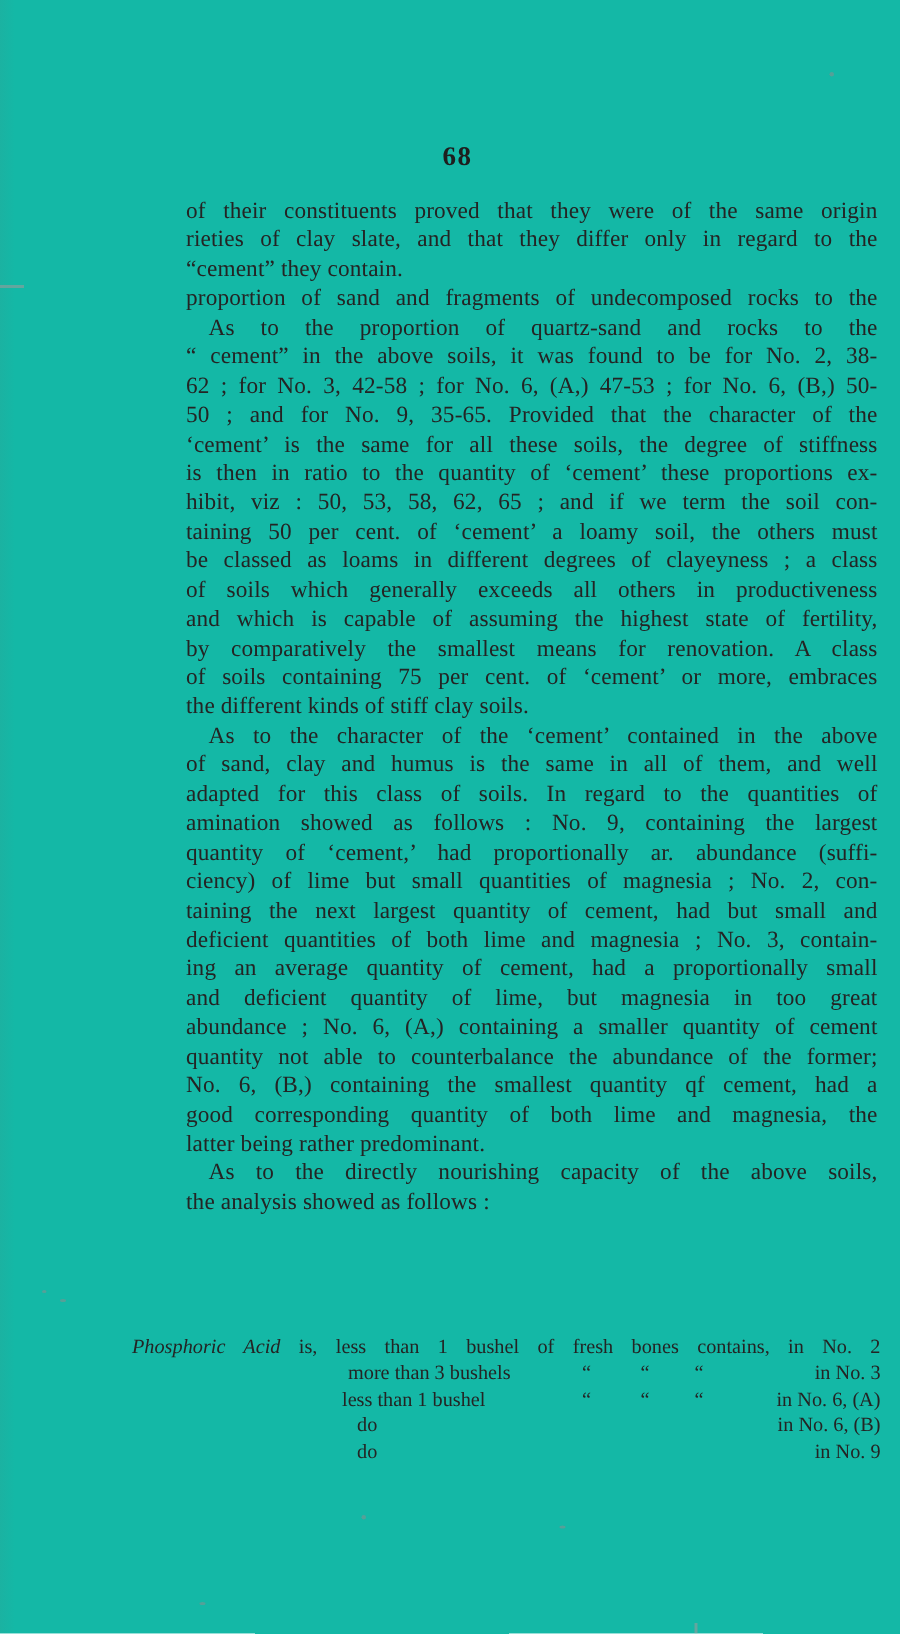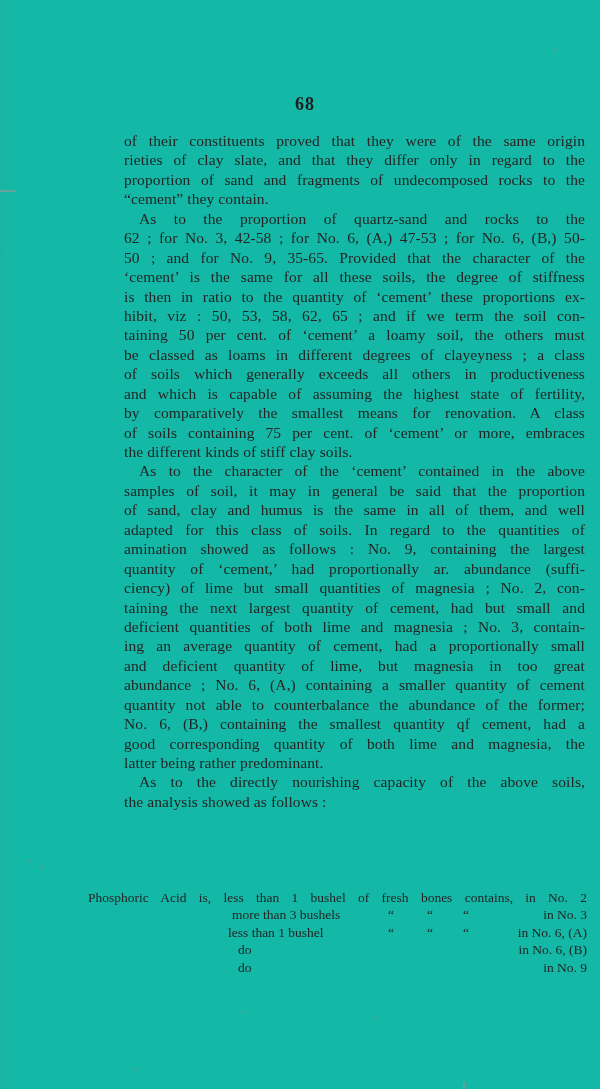--- a/index.html
+++ b/index.html
@@ -25,59 +25,59 @@
     letter-spacing:0.1px;white-space:normal;margin-left:36px;
   }
   .line.last{text-align-last:left;}
   .line.indent{text-indent:15px;}
   .analysis-table{
     position:absolute;left:88px;top:889px;width:499px;
     font-size:13.5px;line-height:17.4px;color:#242424;
   }
   .trow1{text-align:justify;text-align-last:justify;height:17.4px;}
   .trow{position:relative;height:17.4px;}
-  .ital{}
+  .ital{font-style:italic;}
   .amount{position:absolute;top:0;white-space:nowrap;}
   .ditto{position:absolute;top:0;}
   .loc{position:absolute;top:0;right:0;white-space:nowrap;}
   .speck{position:absolute;background:#8d8d8d;border-radius:50%;opacity:0.55;}
   .margin-dash{position:absolute;background:#9a9a9a;opacity:0.6;}
 </style>
 </head>
 <body>
 
 <div class="page">
 
   <div class="page-number">68</div>
 
   <div class="body-text">
       <div class="para">
         <div class="line">of their constituents proved that they were of the same origin</div>
         <div class="line">rieties of clay slate, and that they differ only in regard to the</div>
+        <div class="line last">“cement” they contain.</div>
         <div class="line">proportion of sand and fragments of undecomposed rocks to the</div>
-        <div class="line last">“cement” they contain.</div>
       </div>
       <div class="para">
         <div class="line indent">As to the proportion of quartz-sand and rocks to the</div>
+        <div class="line">“ cement” in the above soils, it was found to be for No. 2, 38-</div>
         <div class="line">62 ; for No. 3, 42-58 ; for No. 6, (A,) 47-53 ; for No. 6, (B,) 50-</div>
         <div class="line">50 ; and for No. 9, 35-65.  Provided that the character of the</div>
         <div class="line">‘cement’ is the same for all these soils, the degree of stiffness</div>
         <div class="line">is then in ratio to the quantity of ‘cement’ these proportions ex-</div>
         <div class="line">hibit, viz :  50, 53, 58, 62, 65 ; and if we term the soil con-</div>
         <div class="line">taining 50 per cent. of ‘cement’ a loamy soil, the others must</div>
         <div class="line">be classed as loams in different degrees of clayeyness ; a class</div>
         <div class="line">of soils which generally exceeds all others in productiveness</div>
         <div class="line">and which is capable of assuming the highest state of fertility,</div>
         <div class="line">by comparatively the smallest means for renovation.  A class</div>
         <div class="line">of soils containing 75 per cent. of ‘cement’ or more, embraces</div>
         <div class="line last">the different kinds of stiff clay soils.</div>
       </div>
       <div class="para">
         <div class="line indent">As to the character of the ‘cement’ contained in the above</div>
-        <div class="line">samples of soil, it may in general be said that the proportion</div>
         <div class="line">of sand, clay and humus is the same in all of them, and well</div>
         <div class="line">adapted for this class of soils.  In regard to the quantities of</div>
         <div class="line">amination showed as follows :  No. 9, containing the largest</div>
         <div class="line">quantity of ‘cement,’ had proportionally ar. abundance (suffi-</div>
         <div class="line">ciency) of lime but small quantities of magnesia ; No. 2, con-</div>
         <div class="line">taining the next largest quantity of cement, had but small and</div>
         <div class="line">deficient quantities of both lime and magnesia ; No. 3, contain-</div>
         <div class="line">ing an average quantity of cement, had a proportionally small</div>
         <div class="line">and deficient quantity of lime, but magnesia in too great</div>
         <div class="line">abundance ; No. 6, (A,) containing a smaller quantity of cement</div>

